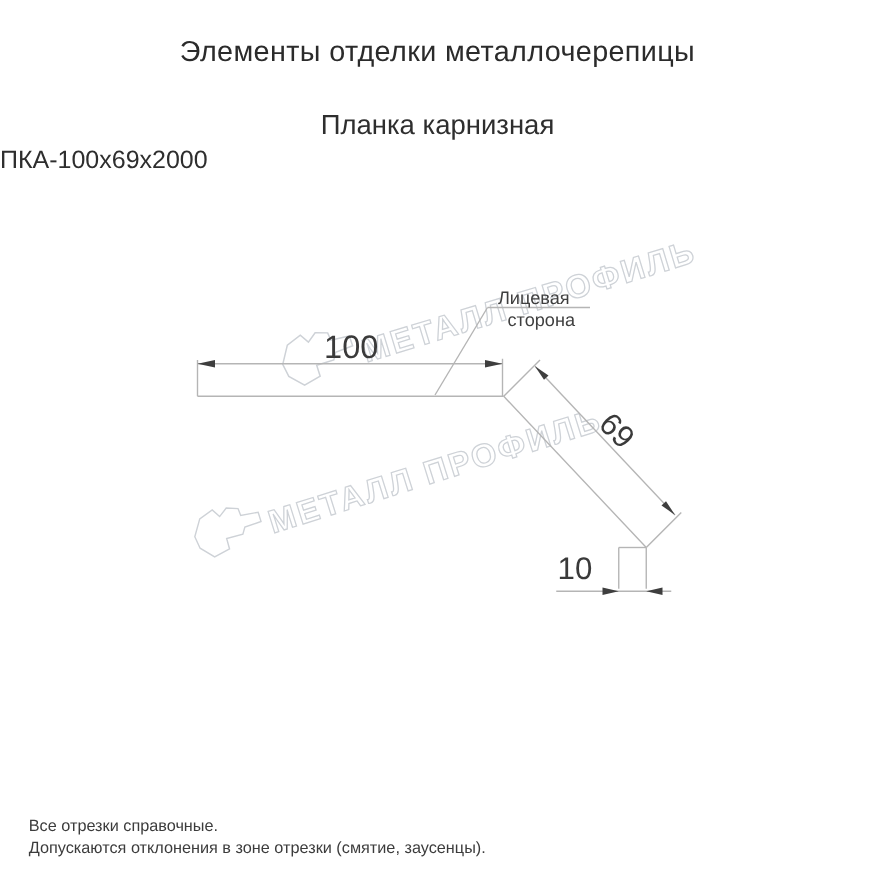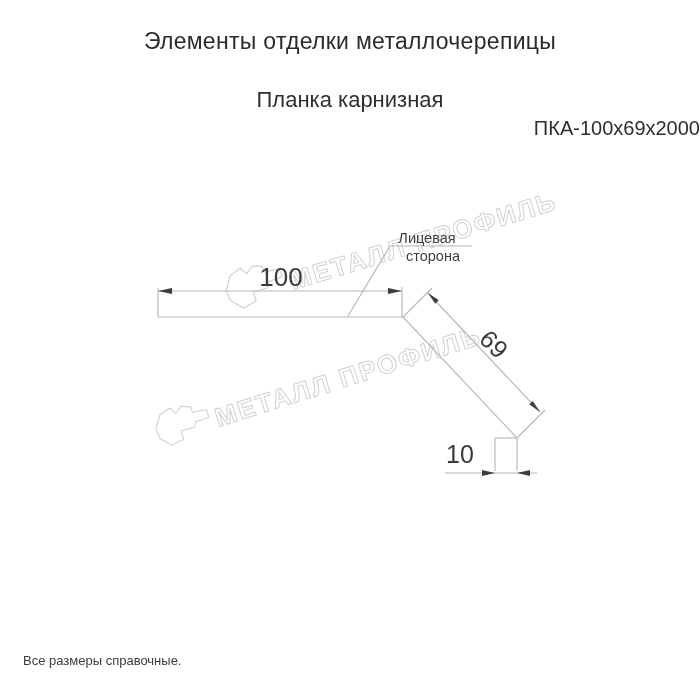--- a/index.html
+++ b/index.html
@@ -31,21 +31,21 @@
     width: 700px;
     text-align: center;
     font-size: 22px;
     color: #2e2e2e;
   }
   .product-code {
     position: absolute;
     top: 117px;
     left: 0;
     width: 700px;
-    text-align: right;
+    text-align: left;
     font-size: 20px;
     color: #2e2e2e;
   }
   .watermark-text {
     position: absolute;
     white-space: nowrap;
     font-size: 26px;
     font-weight: 700;
     letter-spacing: 2px;
     color: rgba(0,0,0,0);
@@ -147,14 +147,15 @@
 
   <g>
     <line class="thin-line" x1="390" y1="246" x2="348" y2="316"></line>
     <line class="thin-line" x1="390" y1="246" x2="472" y2="246"></line>
     <text class="label-text" x="427" y="243" text-anchor="middle">Лицевая</text>
     <text class="label-text" x="433" y="261" text-anchor="middle">сторона</text>
   </g>
 </svg>
 
 <div class="footer">
-  <div>Все размеры справочные.</div>
+  <div>Все отрезки справочные.</div>
+  <div>Допускаются отклонения в зоне отрезки (смятие, заусенцы).</div>
 </div>
 
 </body></html>

